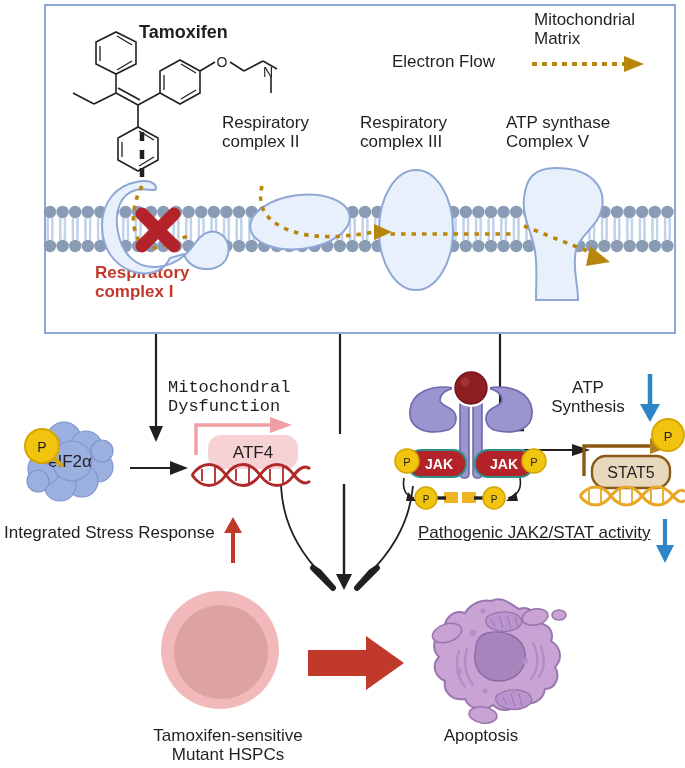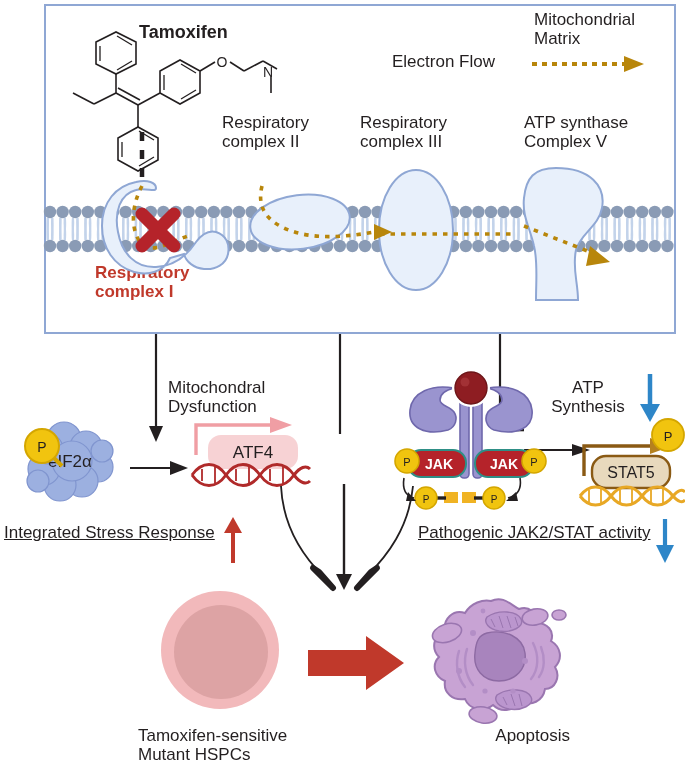--- a/index.html
+++ b/index.html
@@ -76,21 +76,21 @@
 <svg width="118" height="18" viewBox="0 0 118 18">
   <line x1="2" y1="9" x2="96" y2="9" stroke="#b8860b" stroke-width="4" stroke-dasharray="5,5"></line>
   <polygon points="94,1 114,9 94,17" fill="#b8860b"></polygon>
 </svg>
 </div>
 
 <div class="abs lbl" style="left:222px;top:113px;width:120px;">Respiratory
 complex II</div>
 <div class="abs lbl" style="left:360px;top:113px;width:120px;">Respiratory
 complex III</div>
-<div class="abs lbl" style="left:524px;top:113px;width:130px;">ATP synthase
+<div class="abs lbl" style="left:506px;top:113px;width:130px;">ATP synthase
 Complex V</div>
 <div class="abs lbl lbl-red" style="left:95px;top:263px;width:130px;font-size:17px;line-height:19px;">Respiratory
 complex I</div>
 
 <div class="abs" style="left:44px;top:150px;">
 <svg width="632" height="150" viewBox="0 0 632 150">
   <defs>
     <g id="lipid">
       <circle cx="0" cy="0" r="6.2" fill="#8a9bb5"></circle>
     </g>
@@ -430,21 +430,21 @@
 
   <line x1="16" y1="0" x2="16" y2="97" stroke="#231f20" stroke-width="2.2"></line>
   <polygon points="9,92 16,108 23,92" fill="#231f20"></polygon>
 
   <line x1="200" y1="0" x2="200" y2="100" stroke="#231f20" stroke-width="2.2"></line>
 
   <line x1="360" y1="0" x2="360" y2="95" stroke="#231f20" stroke-width="2.2"></line>
 </svg>
 </div>
 
-<div class="abs lbl" style="left:168px;top:378px;width:130px;">Mitochondral
+<div class="abs lbl" style="left:168px;top:378px;width:130px;font-family:Liberation Mono, monospace;">Mitochondral
 Dysfunction</div>
 
 <div class="abs lbl" style="left:543px;top:378px;width:90px;text-align:center;">ATP
 Synthesis</div>
 
 <div class="abs" style="left:480px;top:428px;">
 <svg width="120" height="40" viewBox="0 0 120 40">
   <line x1="20" y1="2" x2="44" y2="2" stroke="#231f20" stroke-width="2.6"></line>
   <line x1="44" y1="22" x2="96" y2="22" stroke="#231f20" stroke-width="2"></line>
   <polygon points="92,16 110,22 92,28" fill="#231f20"></polygon>
@@ -508,21 +508,21 @@
     <line x1="14" y1="56" x2="14" y2="68"></line>
         <line x1="27" y1="54" x2="27" y2="70"></line>
     <line x1="48" y1="56" x2="48" y2="68"></line>
         <line x1="61" y1="54" x2="61" y2="70"></line>
     <line x1="82" y1="56" x2="82" y2="68"></line>
         <line x1="95" y1="54" x2="95" y2="70"></line>
   </g>
 </svg>
 </div>
 
-<div class="abs lbl" style="left:4px;top:523px;text-decoration:underline;">Integrated Stress Response</div>
+<div class="abs lbl" style="left:4px;top:523px;">Integrated Stress Response</div>
 <div class="abs" style="left:222px;top:517px;">
 <svg width="22" height="48" viewBox="0 0 22 48">
   <line x1="11" y1="46" x2="11" y2="14" stroke="#c0392b" stroke-width="4"></line>
   <polygon points="2,16 20,16 11,0" fill="#c0392b"></polygon>
 </svg>
 </div>
 
 <div class="abs" style="left:396px;top:366px;">
 <svg width="150" height="120" viewBox="0 0 150 120">
 
@@ -619,21 +619,21 @@
   <polygon points="132,84 112,104 126,88" fill="#231f20" stroke="#231f20" stroke-width="6" stroke-linejoin="round"></polygon>
 </svg>
 </div>
 
 <div class="abs" style="left:155px;top:588px;">
 <svg width="130" height="130" viewBox="0 0 130 130">
   <circle cx="65" cy="62" r="59" fill="#f2b9bb"></circle>
   <circle cx="66" cy="64" r="47" fill="#dda3a4"></circle>
 </svg>
 </div>
-<div class="abs lbl" style="left:138px;top:726px;width:180px;text-align:left;">Tamoxifen-sensitive
+<div class="abs lbl" style="left:138px;top:726px;width:180px;text-align:center;">Tamoxifen-sensitive
 Mutant HSPCs</div>
 
 <div class="abs" style="left:306px;top:636px;">
 <svg width="100" height="56" viewBox="0 0 100 56">
   <polygon points="2,14 60,14 60,0 98,27 60,54 60,40 2,40" fill="#c0392b"></polygon>
 </svg>
 </div>
 
 <div class="abs" style="left:425px;top:595px;">
 <svg width="150" height="130" viewBox="0 0 150 130">
@@ -671,13 +671,13 @@
   <g fill="#b38ec6">
     <circle cx="48" cy="38" r="3"></circle>
         <circle cx="100" cy="66" r="3"></circle>
     <circle cx="34" cy="76" r="3"></circle>
         <circle cx="88" cy="96" r="2.6"></circle>
     <circle cx="60" cy="96" r="2.6"></circle>
         <circle cx="58" cy="16" r="2.4"></circle>
   </g>
 </svg>
 </div>
-<div class="abs lbl" style="left:440px;top:726px;width:130px;text-align:right;">Apoptosis</div>
+<div class="abs lbl" style="left:416px;top:726px;width:130px;text-align:center;">Apoptosis</div>
 
 </body></html>

